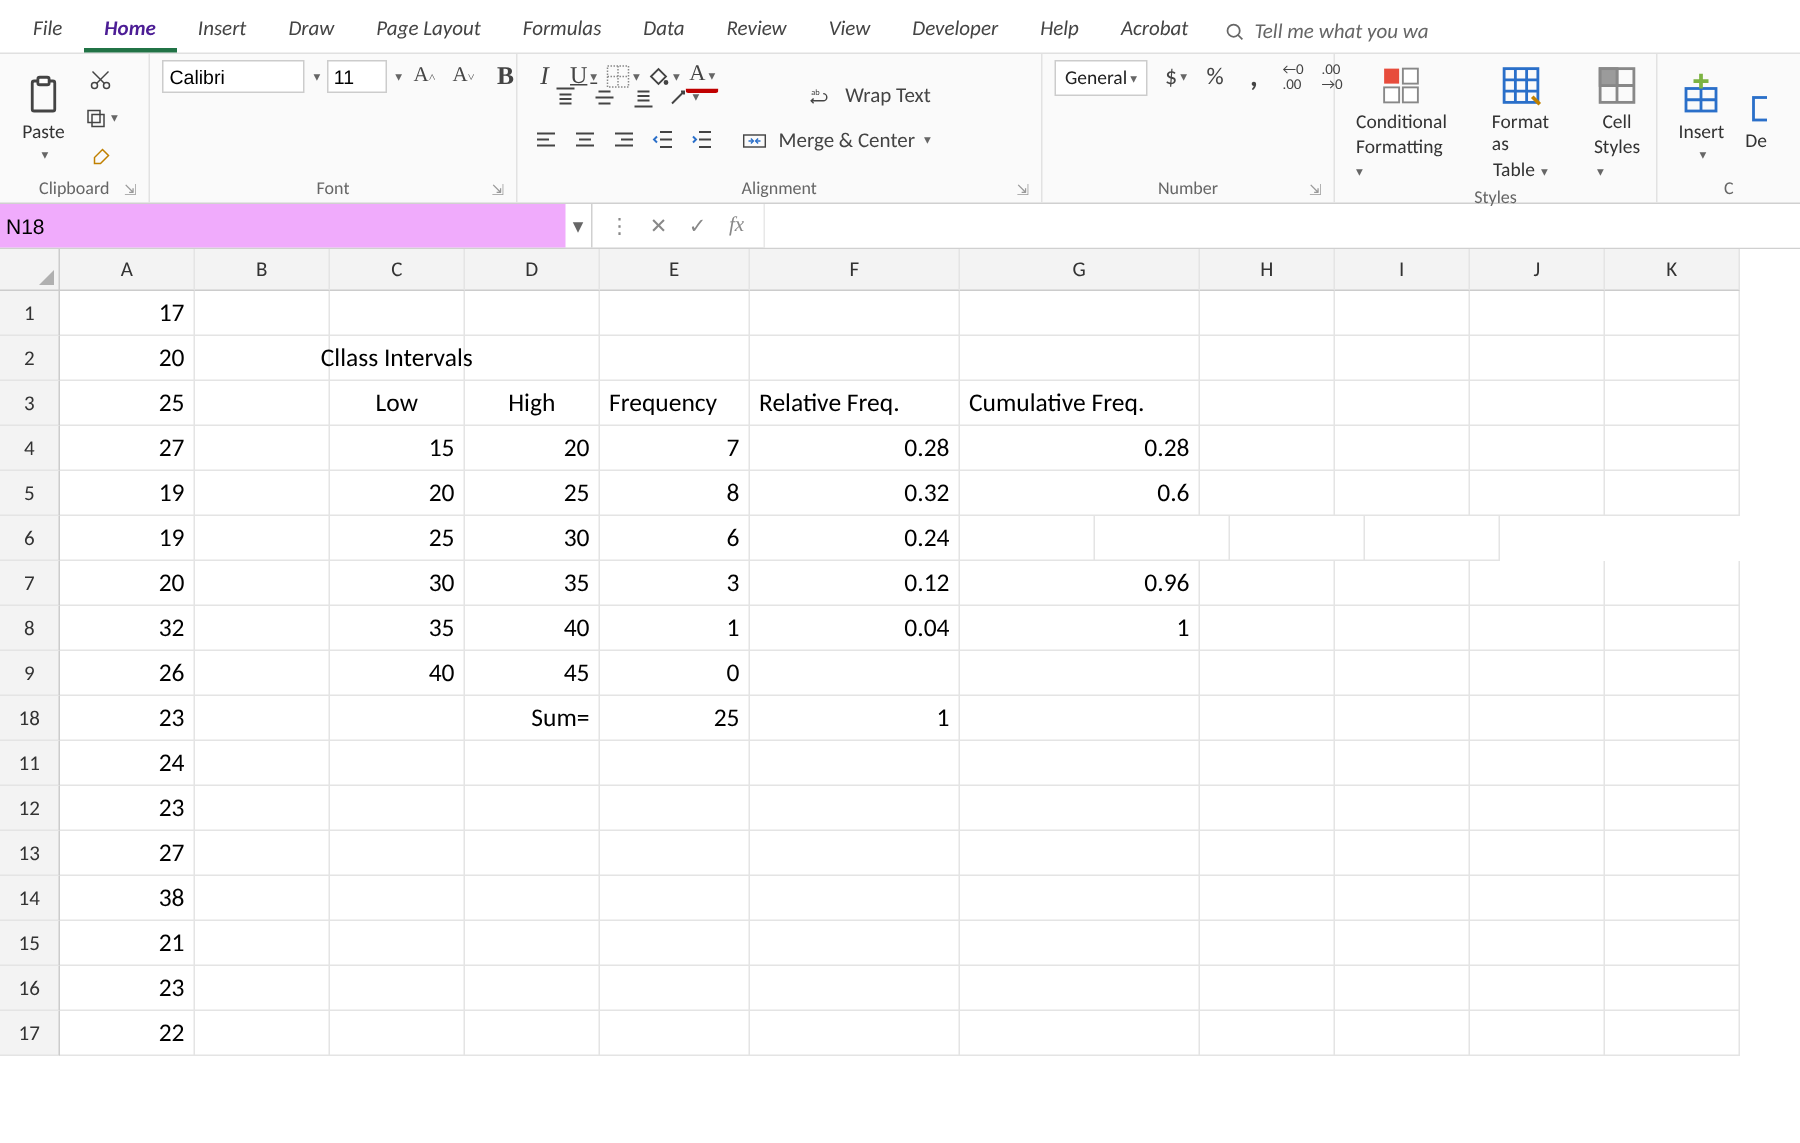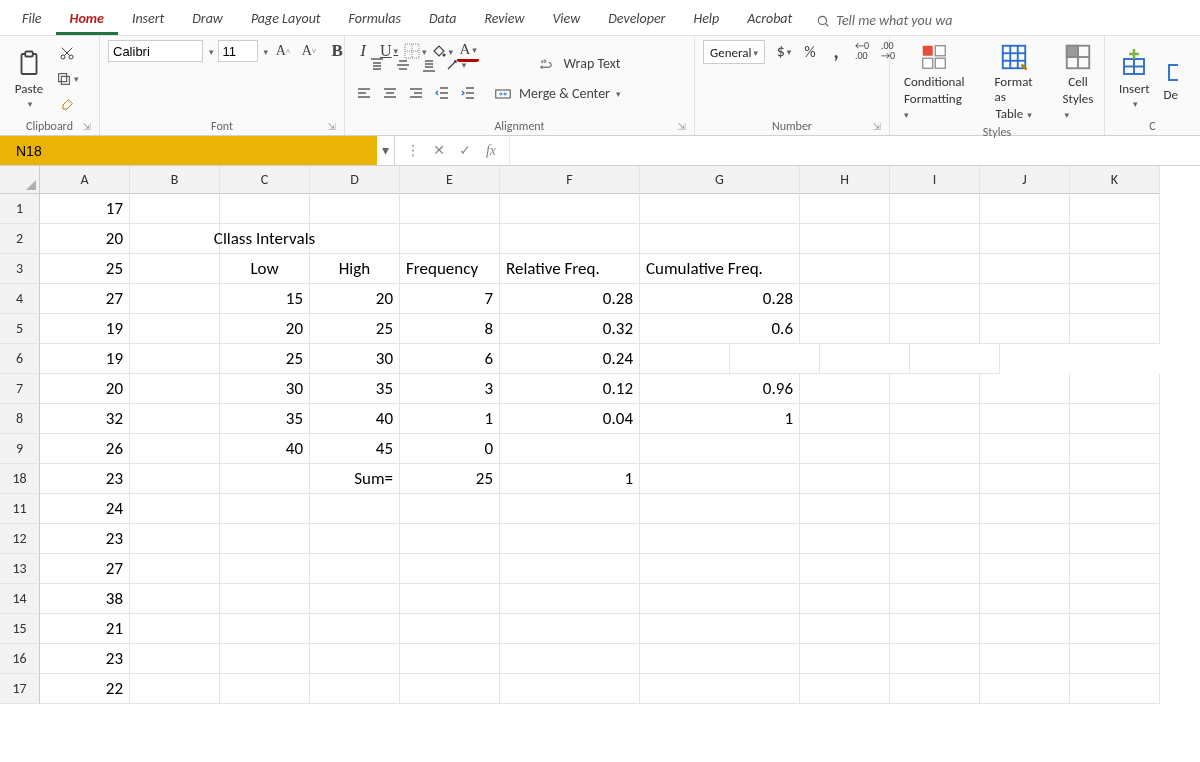--- a/index.html
+++ b/index.html
@@ -1,20 +1,20 @@
 <!DOCTYPE html>
 <html><head>
 <meta charset="utf-8">
 <style>
   * { box-sizing: border-box; margin: 0; padding: 0; }
   body { font-family: "Segoe UI", Calibri, Arial, sans-serif; font-size: 14px; color: #222; background: #fff; overflow: hidden; width: 1200px; height: 762px; }
   
   .menubar { display: flex; align-items: flex-end; height: 36px; padding: 0 8px; border-bottom: 1px solid #e0e0e0; font-style: italic; }
   .menubar .tab { padding: 6px 14px 8px; cursor: pointer; color: #444; }
-  .menubar .tab.active { font-weight: 600; color: #b91c1c; border-bottom: 3px solid #217346; padding-bottom: 5px; }
+  .menubar .tab.active { font-weight: 600; color: #4c1d95; border-bottom: 3px solid #217346; padding-bottom: 5px; }
   .menubar .tellme { display: flex; align-items: center; gap: 6px; color: #666; padding: 6px 10px; }
   .menubar .tellme svg { width: 14px; height: 14px; }
   
   .ribbon { display: flex; height: 100px; border-bottom: 1px solid #d0d0d0; background: #fafafa; }
   .group { display: flex; flex-direction: column; border-right: 1px solid #e2e2e2; padding: 4px 8px 2px; }
   .group-content { flex: 1; display: flex; align-items: center; gap: 6px; }
   .group-label { display: flex; justify-content: center; align-items: center; font-size: 12px; color: #666; padding-top: 2px; position: relative; }
   .group-label .launcher { position: absolute; right: 0; font-size: 10px; color: #999; }
   .col { display: flex; flex-direction: column; gap: 4px; align-items: center; justify-content: center; }
   .row { display: flex; align-items: center; gap: 4px; }
@@ -23,21 +23,21 @@
   .bigbtn { display: flex; flex-direction: column; align-items: center; justify-content: center; gap: 2px; padding: 2px 6px; cursor: pointer; font-size: 13px; color: #333; }
   .bigbtn svg { width: 30px; height: 30px; }
   .font-select { height: 22px; font-size: 13px; border: 1px solid #ccc; background: #fff; padding: 0 4px; }
   .font-name { width: 95px; }
   .font-size { width: 40px; }
   .numfmt { width: 170px; height: 24px; border:1px solid #ccc; background:#fff; padding:0 6px; display:flex; align-items:center; justify-content:space-between; font-size:13px; }
   .dd { font-size:9px; color:#666; margin-left:2px; }
   
   .fbar-row { display: flex; align-items: stretch; height: 30px; border-bottom: 1px solid #d0d0d0; background: #fff; }
   .namebox { width: 395px; display:flex; align-items:center; border-right:1px solid #d0d0d0; }
-  .namebox input { border:none; outline:none; font-size:14px; padding:0 16px; width: 100%; height: 100%; background: #eab308; }
+  .namebox input { border:none; outline:none; font-size:14px; padding:0 4px; width: 100%; height: 100%; background: #f0abfc; }
   .namebox .ddbtn { width:18px; height:100%; display:flex; align-items:center; justify-content:center; color:#666; cursor:pointer; }
   .fx-controls { display:flex; align-items:center; gap:6px; padding:0 8px; color:#888; border-right:1px solid #e8e8e8; }
   .fx-controls .fbtn { width:20px; text-align:center; cursor:pointer; }
   .fx-controls .fx { font-style:italic; font-family: "Times New Roman", serif; }
   .formula-input { flex:1; border:none; outline:none; font-size:14px; padding:0 6px; }
   
   .grid-wrap { display:flex; height: calc(762px - 36px - 100px - 30px); }
   .rowhdrs { display:flex; flex-direction:column; }
   .corner { width:40px; height:28px; background:#f3f3f3; border-right:1px solid #ccc; border-bottom:1px solid #ccc; position:relative; }
   .corner::after { content:""; position:absolute; right:3px; bottom:3px; border-left:10px solid transparent; border-bottom:10px solid #b0b0b0; }

